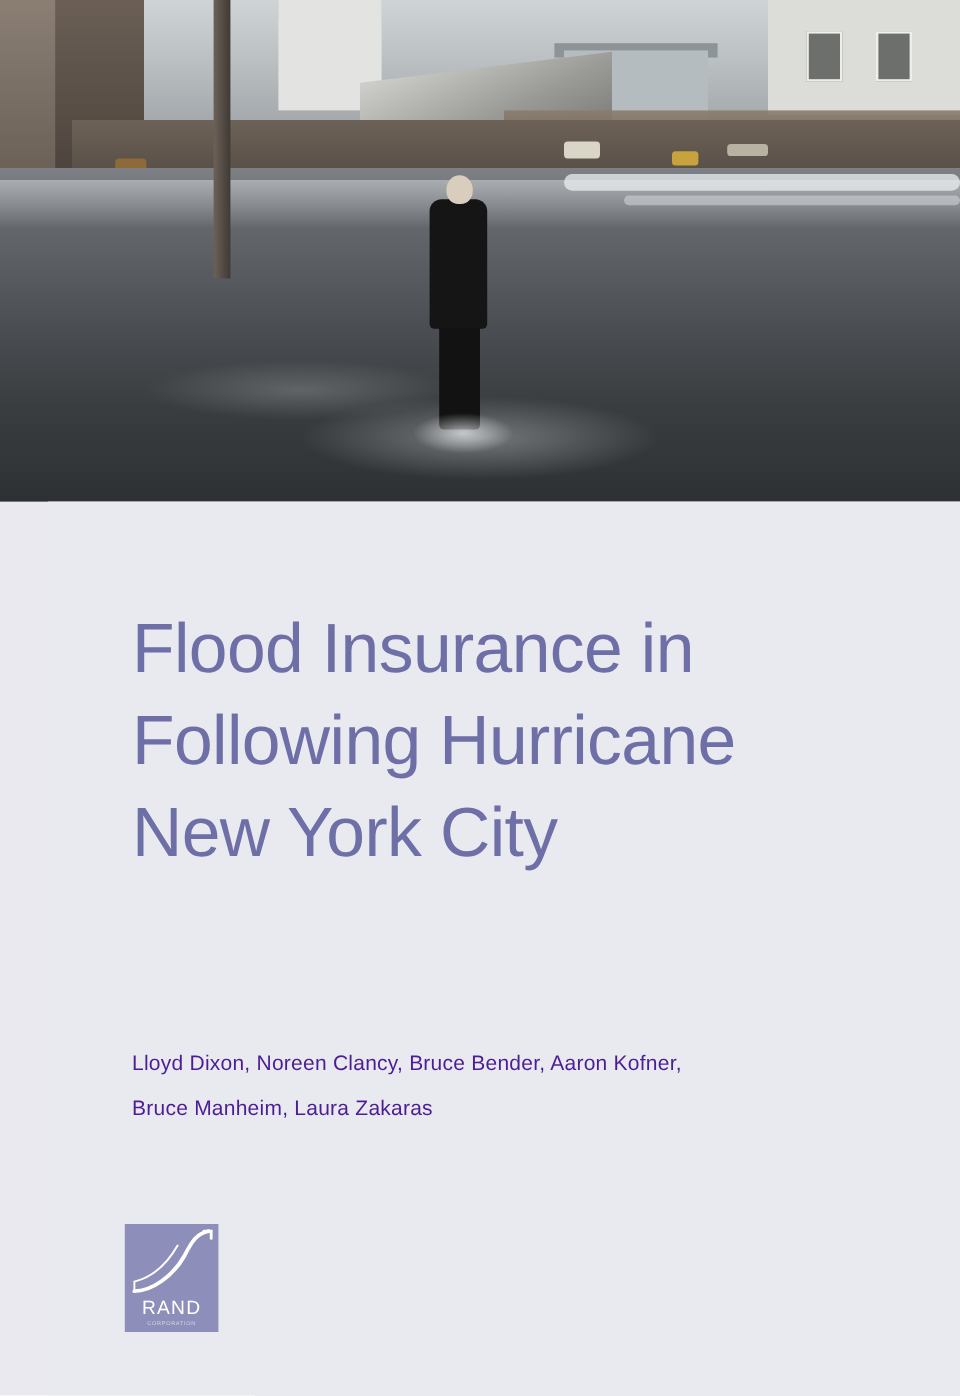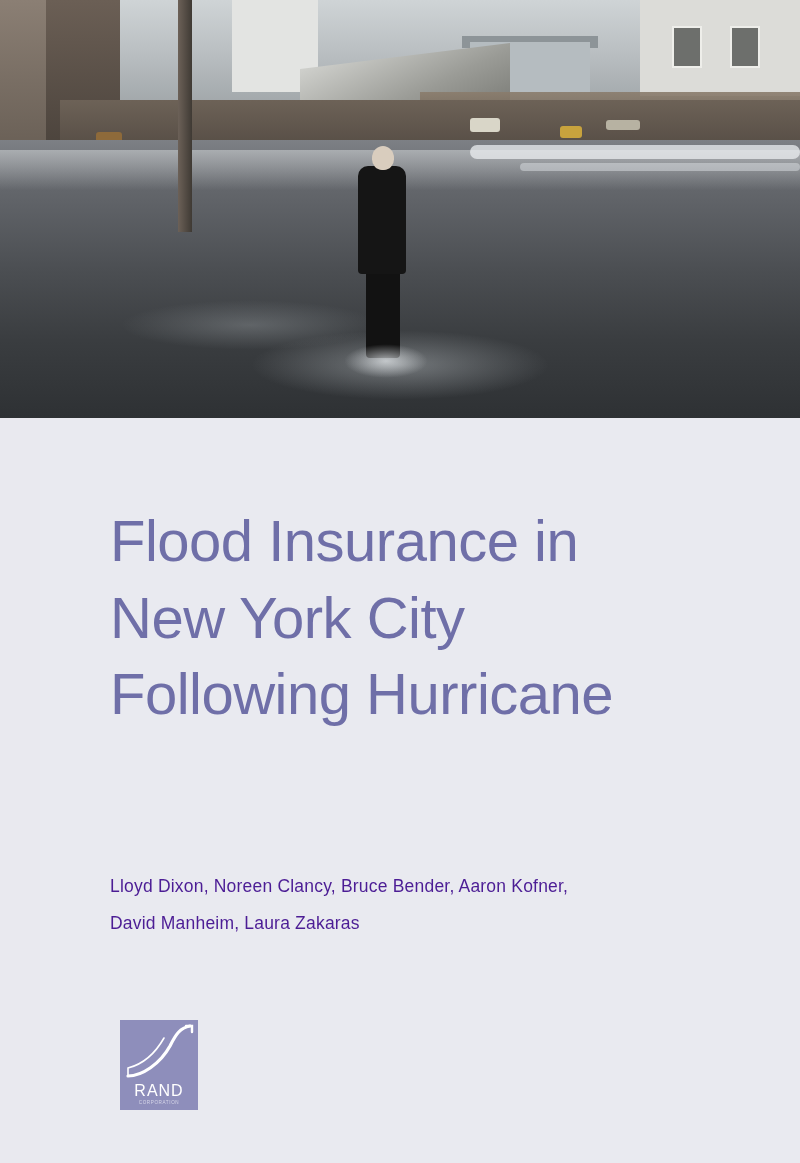--- a/index.html
+++ b/index.html
@@ -178,21 +178,21 @@
     top: 450px;
     width: 620px;
     color: #4c1d95;
     font-size: 17.5px;
     line-height: 2.1;
     letter-spacing: .2px;
   }
   
   .logo {
     position: absolute;
-    left: 80px;
+    left: 64px;
     top: 602px;
     width: 78px;
     height: 90px;
     background: #8e8ebb;
   }
   .logo-swoosh {
     position: absolute;
     left: 0; top: 0; width: 78px; height: 64px;
     overflow: hidden;
   }
@@ -257,27 +257,27 @@
     <div class="ph-person-legs"></div>
     <div class="ph-person-body"></div>
     <div class="ph-person-head"></div>
     <div class="ph-person-splash"></div>
   </div>
 
   <div class="cover-body">
 
     <div class="title">
       <div>Flood Insurance in</div>
+      <div>Following Hurricane</div>
       <div>New York City</div>
-      <div>Following Hurricane</div>
     </div>
 
     <div class="authors">
       <div>Lloyd Dixon, Noreen Clancy, Bruce Bender, Aaron Kofner,</div>
-      <div>David Manheim, Laura Zakaras</div>
+      <div>Bruce Manheim, Laura Zakaras</div>
     </div>
 
     <div class="logo">
       <div class="logo-swoosh">
         <svg width="78" height="64" viewBox="0 0 78 64" aria-hidden="true">
           <path d="M8 56 C 22 56, 40 44, 50 26 C 56 14, 60 8, 70 6" fill="none" stroke="#ffffff" stroke-width="3.2" stroke-linecap="round"></path>
           <path d="M8 56 L 8 48 C 24 44, 36 32, 44 18" fill="none" stroke="#ffffff" stroke-width="1.6" stroke-linecap="round"></path>
           <path d="M66 6 L 72 6 L 72 12" fill="none" stroke="#ffffff" stroke-width="2.4" stroke-linecap="round"></path>
         </svg>
       </div>

